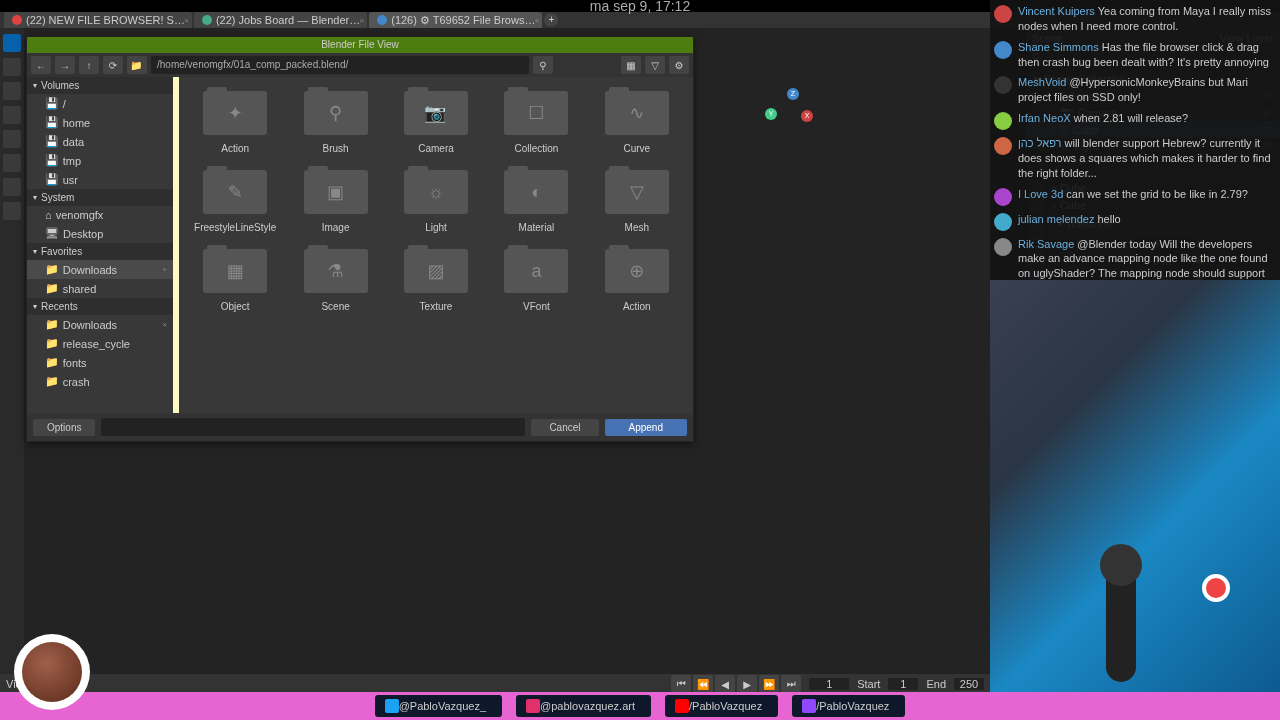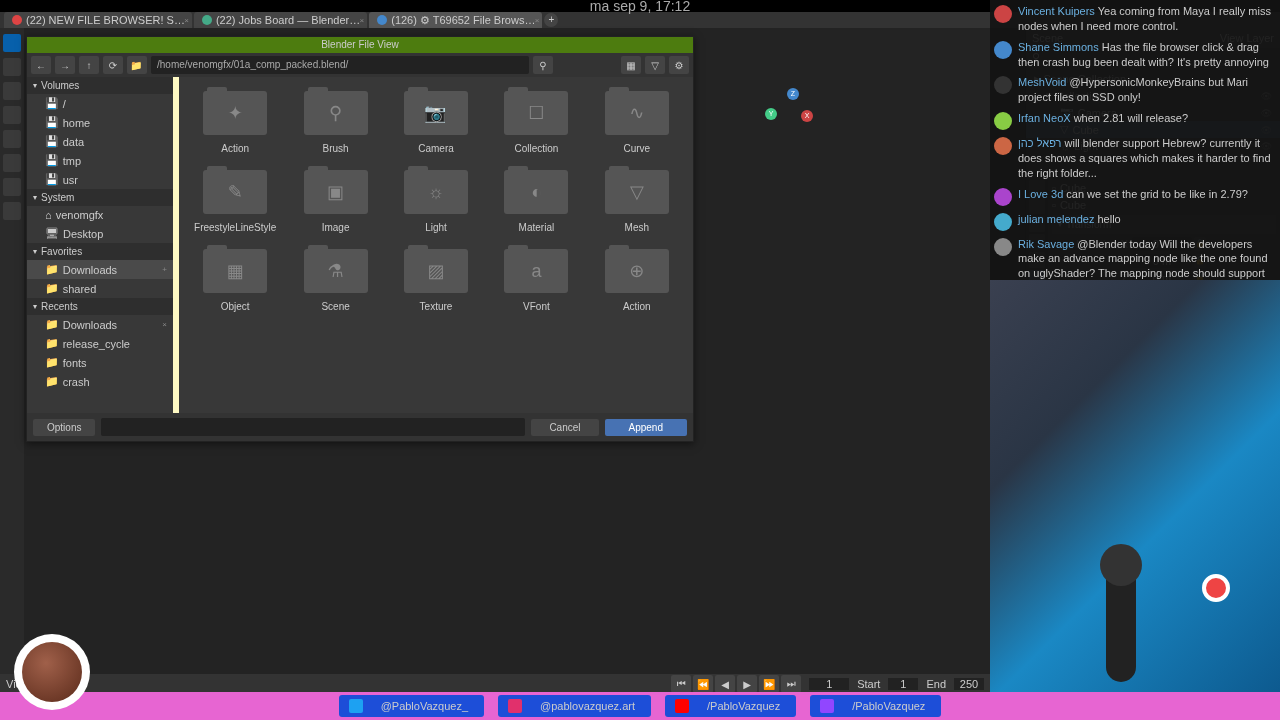--- a/index.html
+++ b/index.html
@@ -65,21 +65,21 @@
 .chat-name{color:#6bb0e0}
 .webcam{position:absolute;right:0;bottom:28px;width:290px;height:412px;background:linear-gradient(135deg,#3a4050 0%,#2a3545 30%,#1a88c4 60%,#0d5a8f 100%)}
 .webcam .mic{position:absolute;left:40%;bottom:10px;width:30px;height:120px;background:#222;border-radius:15px}
 .webcam .mic::before{content:"";position:absolute;top:-18px;left:-6px;width:42px;height:42px;background:#333;border-radius:50%}
 .webcam .rec{position:absolute;right:50px;bottom:90px;width:28px;height:28px;background:#e44;border-radius:50%;border:4px solid #fff}
 .timeline{position:absolute;bottom:0;left:0;right:290px;height:46px;background:#2a2a2a}
 .tl-top{height:20px;display:flex;align-items:center;padding:0 6px;gap:8px;background:#333;font-size:10px}
 .tl-ruler{height:18px;background:#222;display:flex;position:relative}
 .tl-ruler span{position:absolute;font-size:9px;color:#888;top:2px}
 .socials{position:absolute;bottom:0;left:0;right:0;height:28px;background:#e765d2;display:flex;align-items:center;justify-content:center;gap:14px}
-.soc{background:#1d4ed8;padding:4px 16px 4px 10px;border-radius:3px;display:flex;align-items:center;gap:18px;color:#333;font-size:12px}
+.soc{background:#0f172a;padding:4px 16px 4px 10px;border-radius:3px;display:flex;align-items:center;gap:0;color:#333;font-size:12px}
 .soc-ic{width:14px;height:14px;border-radius:2px}
 .coffee{position:absolute;left:14px;bottom:10px;width:76px;height:76px;background:#fff;border-radius:50%;display:flex;align-items:center;justify-content:center}
 .coffee-in{width:60px;height:60px;background:radial-gradient(circle at 40% 35%,#a0604a,#5a2a1a);border-radius:50%}
 </style>
 </head>
 <body>
 
 <div class="topbar">ma sep 9, 17:12</div>
 
 <div class="tabs-row">

